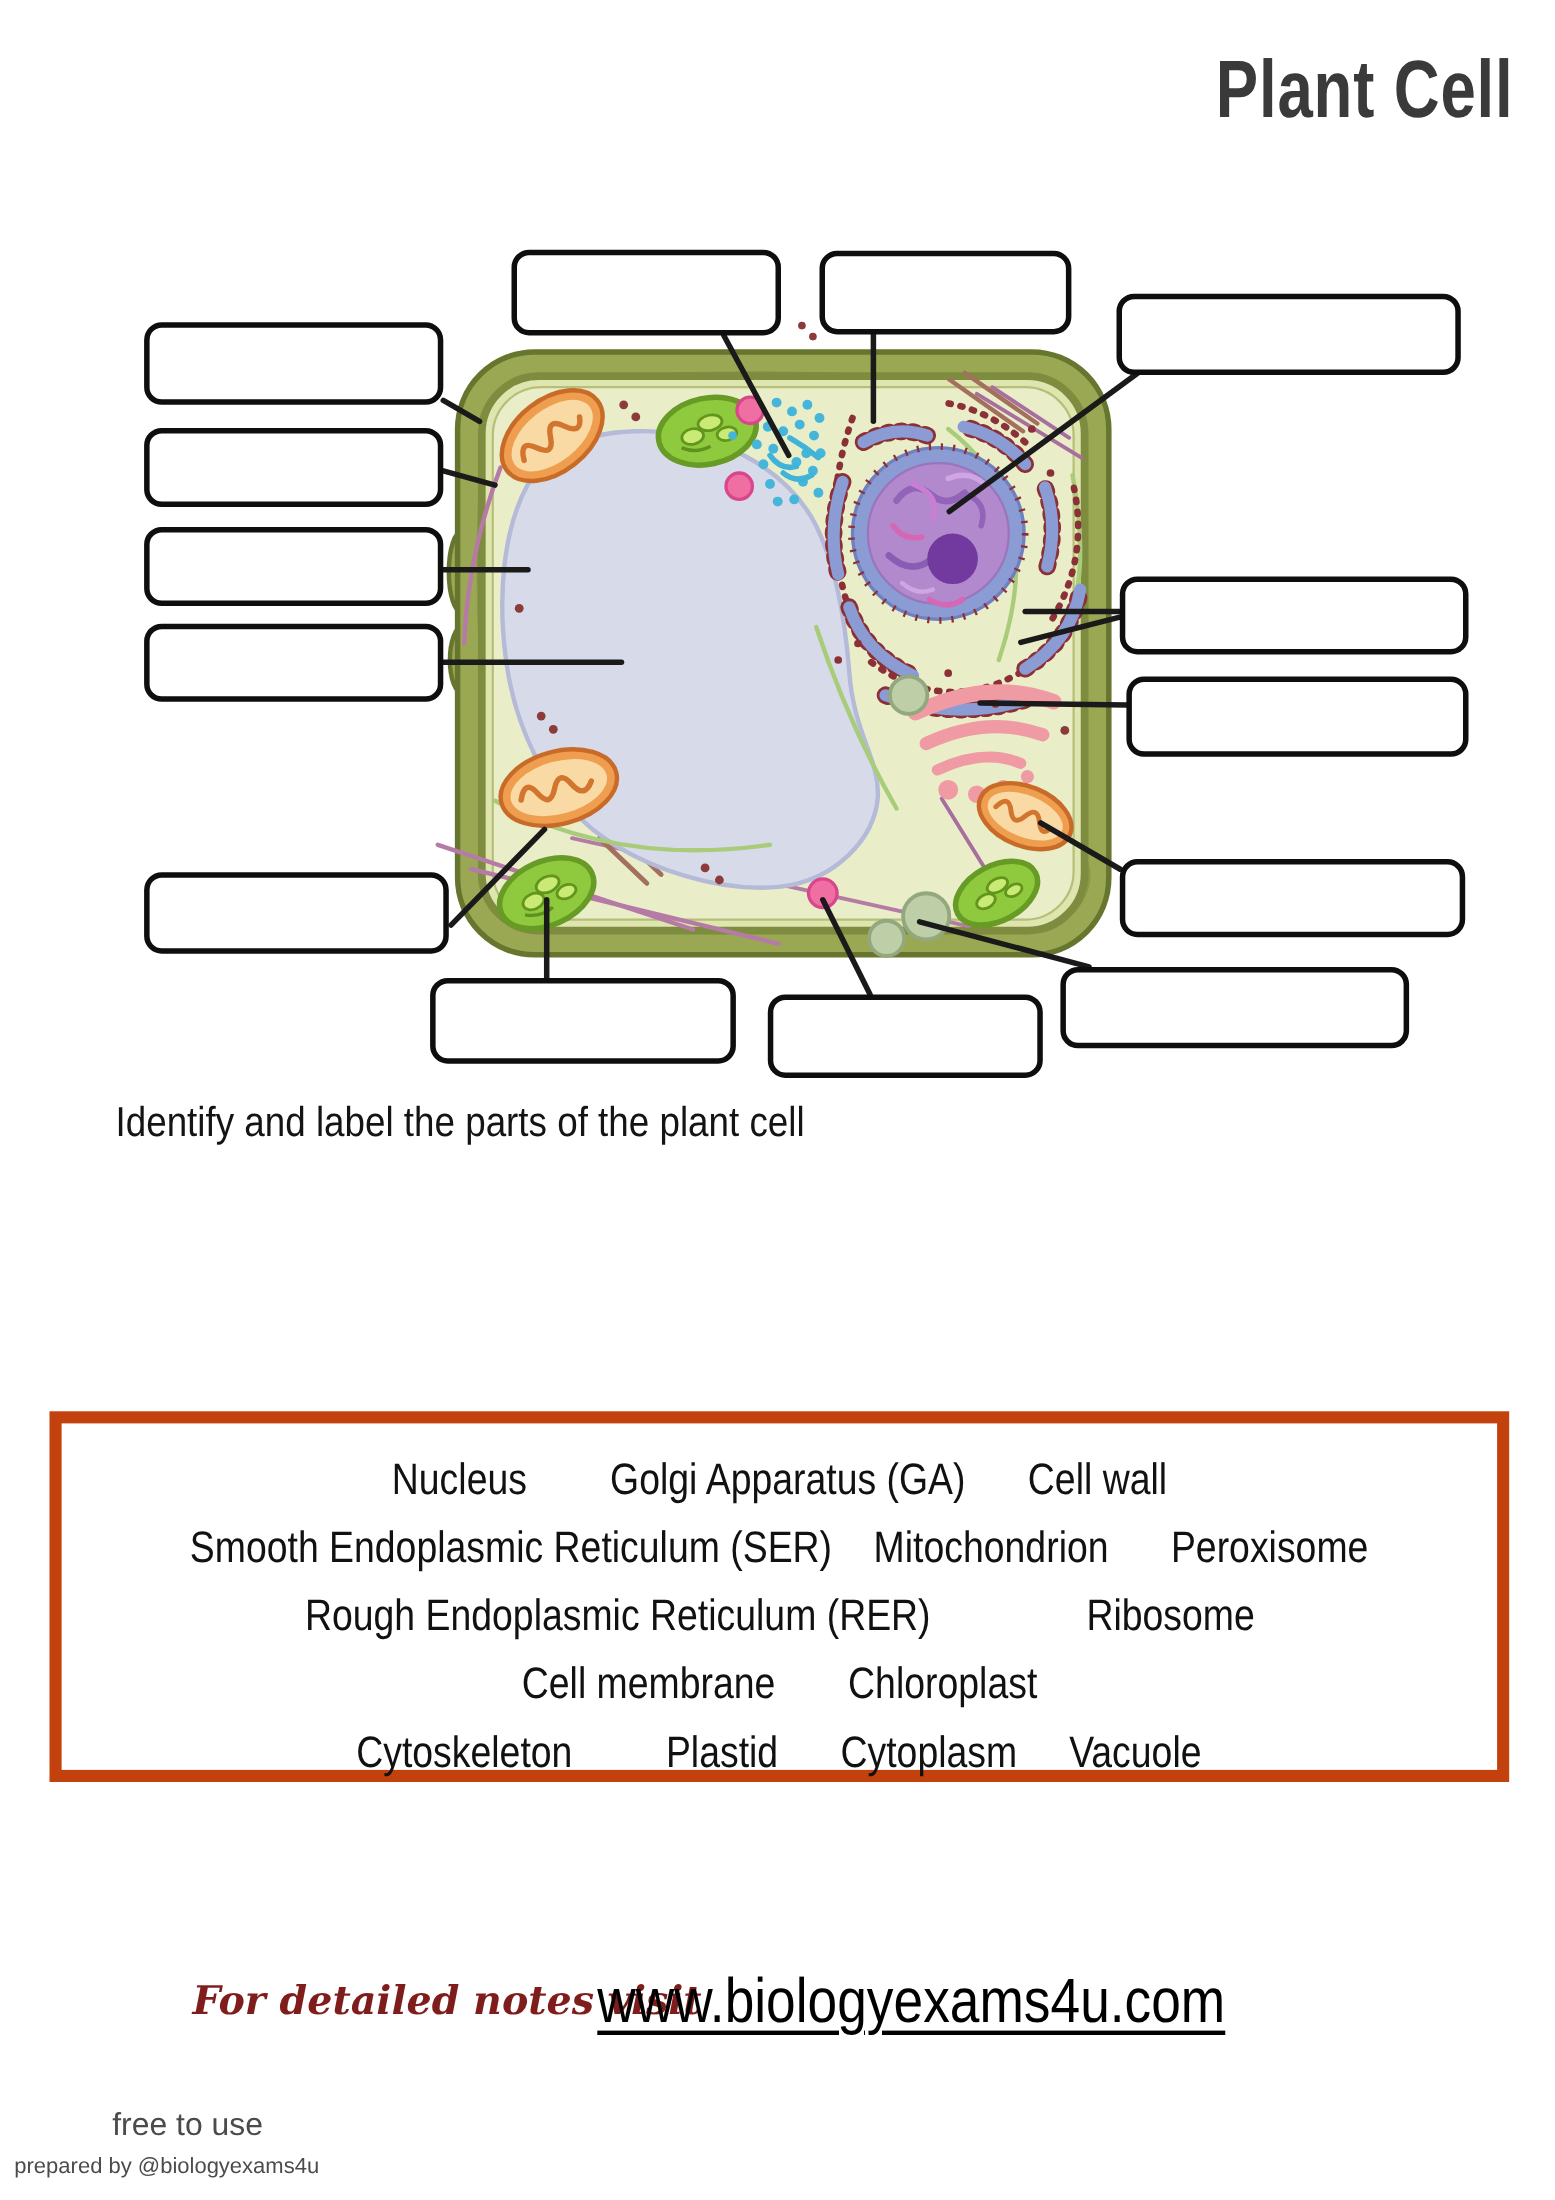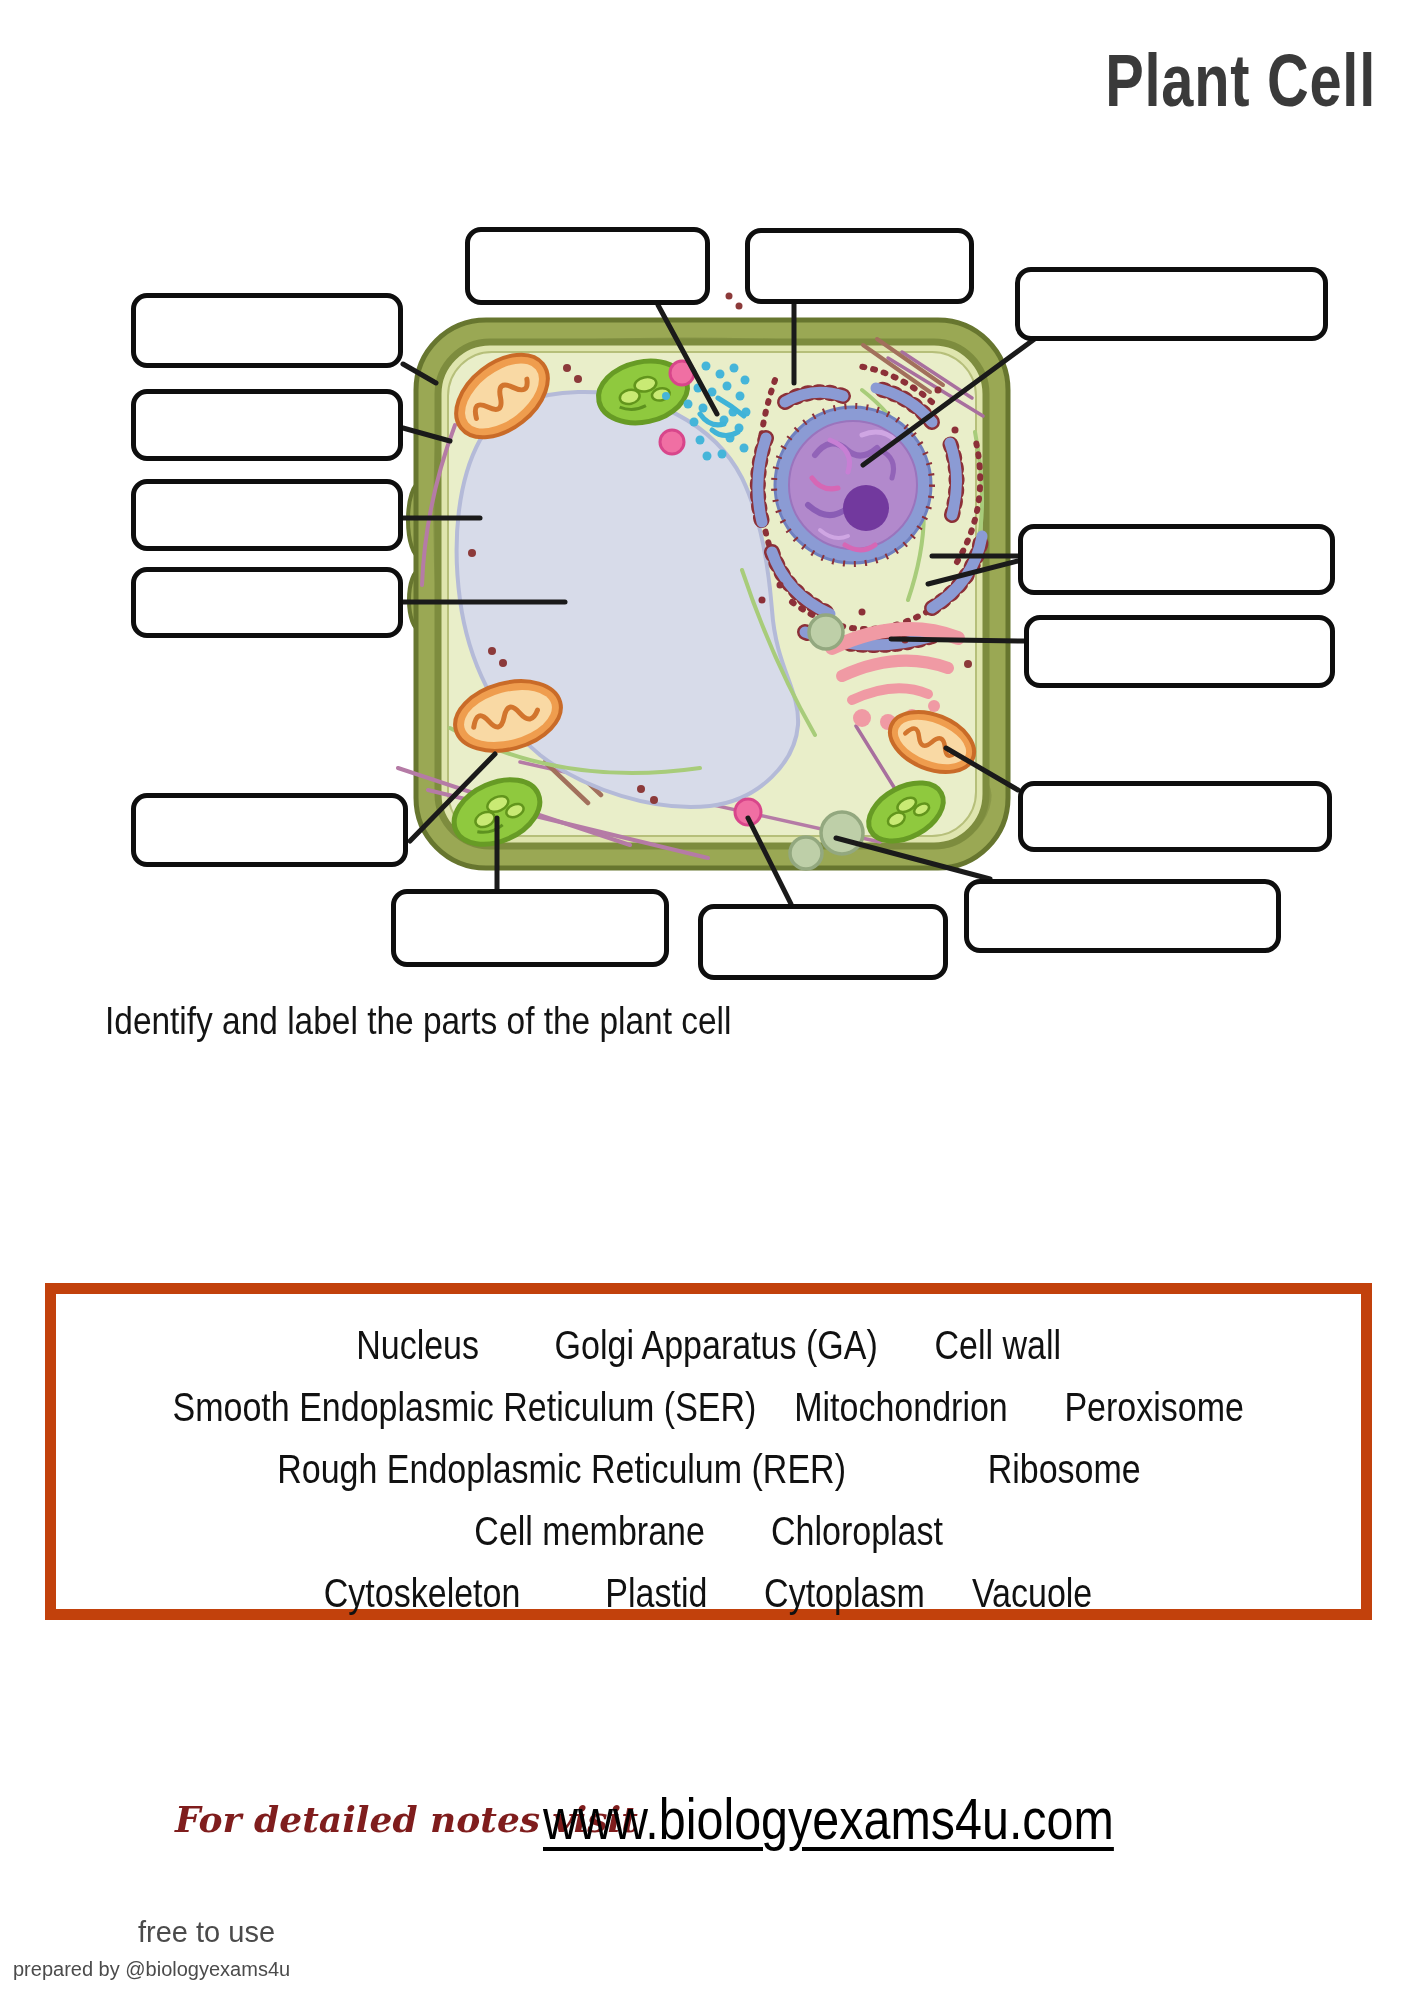--- a/index.html
+++ b/index.html
@@ -26,21 +26,21 @@
   .wb-row{height:62px;line-height:62px;text-align:center;white-space:pre;}
   .wb-row span{display:inline-block;font-size:40px;color:#111;transform:scaleX(.85);
                transform-origin:center;white-space:pre;}
   
   .f-script{position:absolute;left:175px;top:1798px;font-family:"DejaVu Serif",serif;
             font-style:italic;font-weight:700;font-size:36px;color:#7f1d1d;}
   .f-url{position:absolute;left:543px;top:1786px;}
   .f-url span{display:inline-block;font-size:57px;color:#000;transform:scaleX(.85);
               transform-origin:left center;text-decoration:underline;
               text-decoration-thickness:4px;text-underline-offset:8px;}
-  .f-free{position:absolute;left:102px;top:1916px;font-size:29px;color:#4b4b4b;font-weight:400;margin-left:36px;}
+  .f-free{position:absolute;left:102px;top:1916px;font-size:29px;color:#4b4b4b;font-weight:400;}
   .f-prep{position:absolute;left:13px;top:1958px;font-size:20px;color:#4b4b4b;font-weight:400;}
 </style>
 </head>
 <body>
 
 <div class="sheet">
 
   <div class="title-wrap">
     <span>Plant Cell</span>
   </div>

